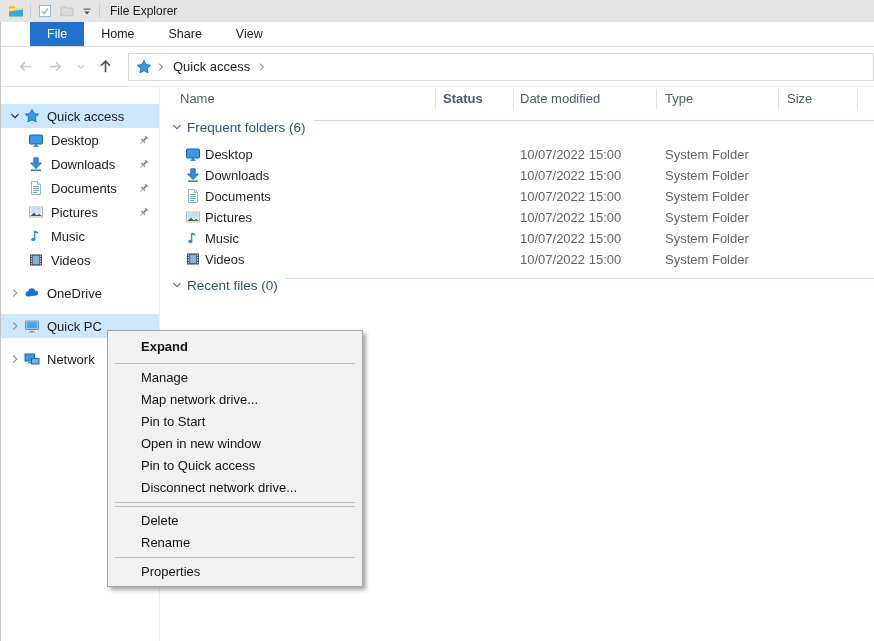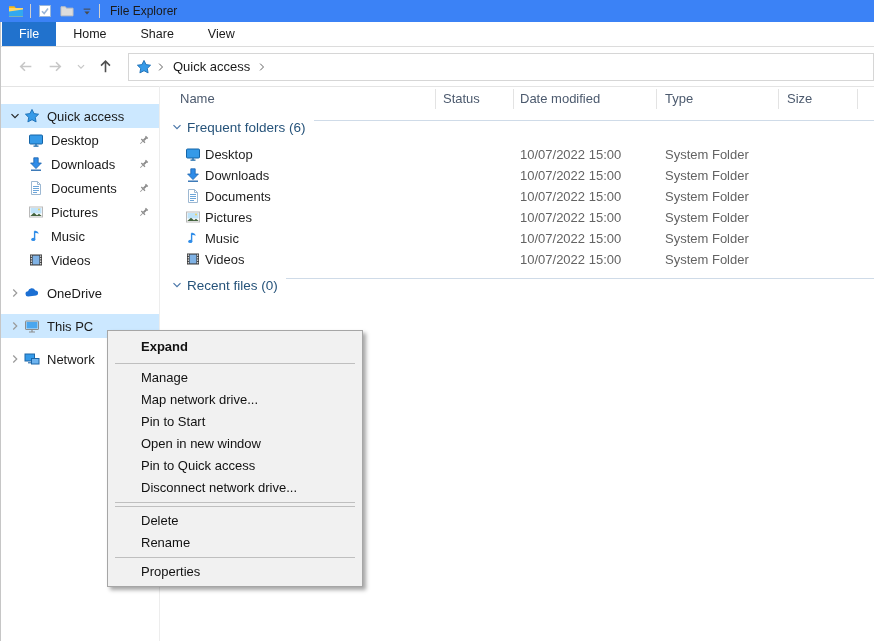--- a/index.html
+++ b/index.html
@@ -3,21 +3,21 @@
 <meta charset="utf-8">
 <style>
   html,body{margin:0;padding:0}
   body{
     width:874px;height:641px;position:relative;overflow:hidden;
     background:#fff;font-family:"Liberation Sans",sans-serif;font-size:13px;color:#1a1a1a;
   }
   .frameline{position:absolute;left:0;top:22px;bottom:0;width:1px;background:#c6c6c6;z-index:30}
 
   
-  .titlebar{height:22px;display:flex;align-items:center;padding-left:8px;gap:6px;background:#3b82f6}
+  .titlebar{height:22px;display:flex;align-items:center;padding-left:8px;gap:6px;background:#e5e5e5}
   .titlebar .title{font-size:12px;margin-left:4px;white-space:nowrap}
   .vsep{width:1px;height:14px;background:#d0d0d0}
   .ic{display:inline-flex;align-items:center;justify-content:center;line-height:0}
   .ic svg{width:16px;height:16px}
   .ic.small svg{width:12px;height:12px}
 
   
   .tabrow{height:24px;display:flex;border-bottom:1px solid #dcdcdc;background:#fff;padding-left:2px}
   .tab{padding:0 17px;line-height:24px;font-size:12.5px;color:#1a1a1a;cursor:default;white-space:nowrap}
   .tab.active{color:#fff}
@@ -98,21 +98,21 @@
       <svg viewBox="0 0 16 16">
         <path d="M3.5 5.5h9" stroke="#4a4a4a" stroke-width="1.4"></path>
         <path d="M4.5 8.5h7L8 12.5z" fill="#4a4a4a"></path>
       </svg>
     </span>
   <span class="vsep"></span>
   <span class="title">File Explorer</span>
 </div>
 
 <div class="tabrow" id="tabrow">
-    <div class="tab active" style="background: rgb(33, 114, 205);">File</div>
+    <div class="tab active" style="background: rgb(33, 114, 205); margin-left: 28px;">File</div>
     <div class="tab">Home</div>
     <div class="tab">Share</div>
     <div class="tab">View</div>
   </div>
 
 <div class="navbar">
   <span class="navic">
       <svg viewBox="0 0 16 16">
         <path d="M13.5 8H3.5M7.5 4L3.5 8l4 4" stroke="#c7c7c7" stroke-width="1.5" fill="none"></path>
       </svg>
@@ -324,42 +324,42 @@
             <path d="M6 4L10 8l-4 4" stroke="#9b9b9b" stroke-width="1.4" fill="none"></path>
           </svg>
         </span>
         <span class="ic sicon">
           <svg viewBox="0 0 16 16">
             <rect x="1.5" y="3" width="13" height="8.5" rx=".5" fill="#bfe0f7" stroke="#8c8c8c"></rect>
             <rect x="2.6" y="4" width="10.8" height="6.4" fill="#4aa6ee"></rect>
             <path d="M5 14h6M8 11.5V14" stroke="#8c8c8c" stroke-width="1.2" fill="none"></path>
           </svg>
         </span>
-        <span class="slabel">This PC</span>
+        <span class="slabel">Quick PC</span>
       </div>
       <div class="srow l0 gap">
         <span class="ic chev">
           <svg viewBox="0 0 16 16">
             <path d="M6 4L10 8l-4 4" stroke="#9b9b9b" stroke-width="1.4" fill="none"></path>
           </svg>
         </span>
         <span class="ic sicon">
           <svg viewBox="0 0 16 16">
             <rect x="1" y="3" width="9.5" height="7" fill="#359ae8" stroke="#1c66a8"></rect>
             <path d="M4 11.8h3.5" stroke="#1c66a8" stroke-width="1.1"></path>
             <rect x="7.5" y="7.5" width="7.5" height="5.5" fill="#6db3ef" stroke="#1c66a8"></rect>
           </svg>
         </span>
         <span class="slabel">Network</span>
       </div>
     </div>
   <div class="main">
     <div class="colheaders" id="colheaders">
         <span class="colh" style="left: 20px;">Name</span>
-        <span class="colh" style="left: 283px;">Status</span>
+        <span class="colh" style="left: 283px; font-weight: bold;">Status</span>
         <span class="colh" style="left: 360px;">Date modified</span>
         <span class="colh" style="left: 505px;">Type</span>
         <span class="colh" style="left: 627px;">Size</span>
         <span class="colsep" style="left: 275px;"></span>
         <span class="colsep" style="left: 353px;"></span>
         <span class="colsep" style="left: 496px;"></span>
         <span class="colsep" style="left: 618px;"></span>
         <span class="colsep" style="left: 697px;"></span>
       </div>
     <div id="filelist">

